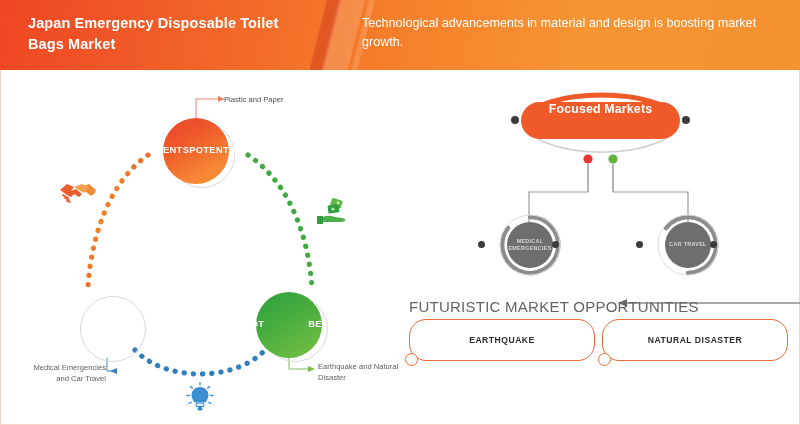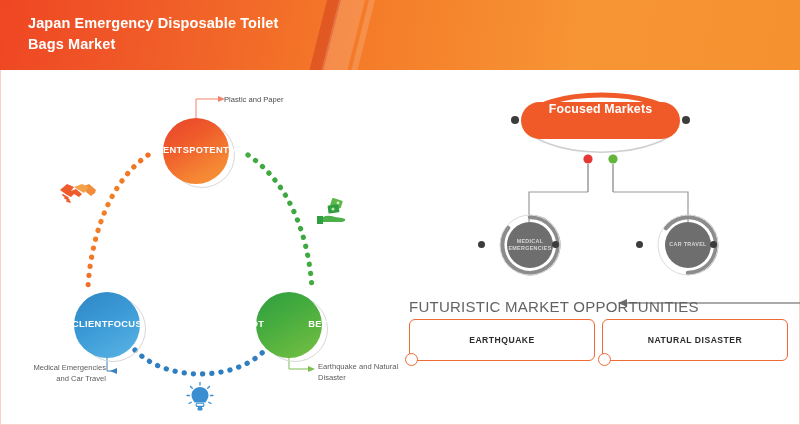--- a/index.html
+++ b/index.html
@@ -209,21 +209,21 @@
     font-size: 15px;
     color: #636363;
     letter-spacing: 0.25px;
     font-weight: normal;
   }
   .fmo-box {
     position: absolute;
     top: 319px;
     height: 42px;
     border: 1.2px solid #ef6a35;
-    border-radius: 6px;
+    border-radius: 17px;
     background: #ffffff;
     display: flex;
     align-items: center;
     justify-content: center;
     font-size: 8.6px;
     font-weight: bold;
     color: #2b2b2b;
     letter-spacing: 0.5px;
     box-sizing: border-box;
   }
@@ -247,20 +247,21 @@
 
 <div id="canvas">
 
   <div id="body-frame"></div>
 
   <div id="header">
     <div class="hdr-slash dark" style="left:318px;"></div>
     <div class="hdr-slash" style="left:330px;width:26px;"></div>
     <div class="hdr-slash" style="left:360px;width:6px;"></div>
     <div id="title">Japan Emergency Disposable Toilet Bags Market</div>
+    <div id="subtitle">Technological advancements in material and design is boosting market growth.</div>
   </div>
 
   <svg class="layer" viewBox="0 0 800 425">
     <defs>
       <linearGradient id="gradOrange" x1="0" y1="0" x2="1" y2="1">
         <stop offset="0%" stop-color="#f5a623"></stop>
         <stop offset="100%" stop-color="#e8392c"></stop>
       </linearGradient>
       <linearGradient id="gradGreen" x1="1" y1="0" x2="0" y2="1">
         <stop offset="0%" stop-color="#2f9e3f"></stop>
@@ -306,24 +307,20 @@
     <polygon points="618,303 627,299 627,307" fill="#6e6e6e"></polygon>
   </svg>
 
   <div class="cyc-shadow" id="node-clients-sh"></div>
   <div class="cyc-node" id="node-clients">
     <span>CLIENTS</span>
     <span>POTENTIAL</span>
   </div>
 
   <div class="cyc-shadow" id="node-focus-sh"></div>
-  <div class="cyc-node" id="node-focus">
-    <span>CLIENT</span>
-    <span>FOCUS</span>
-  </div>
 
   <div class="cyc-shadow" id="node-hot-sh"></div>
   <div class="cyc-node" id="node-hot">
     <span>HOT</span>
     <span>BETS</span>
   </div>
 
   <div class="cyc-label" id="lbl-plastic">Plastic and Paper</div>
   <div class="cyc-label" id="lbl-earthquake">Earthquake and Natural Disaster</div>
   <div class="cyc-label" id="lbl-medical">Medical Emergencies and Car Travel</div>

